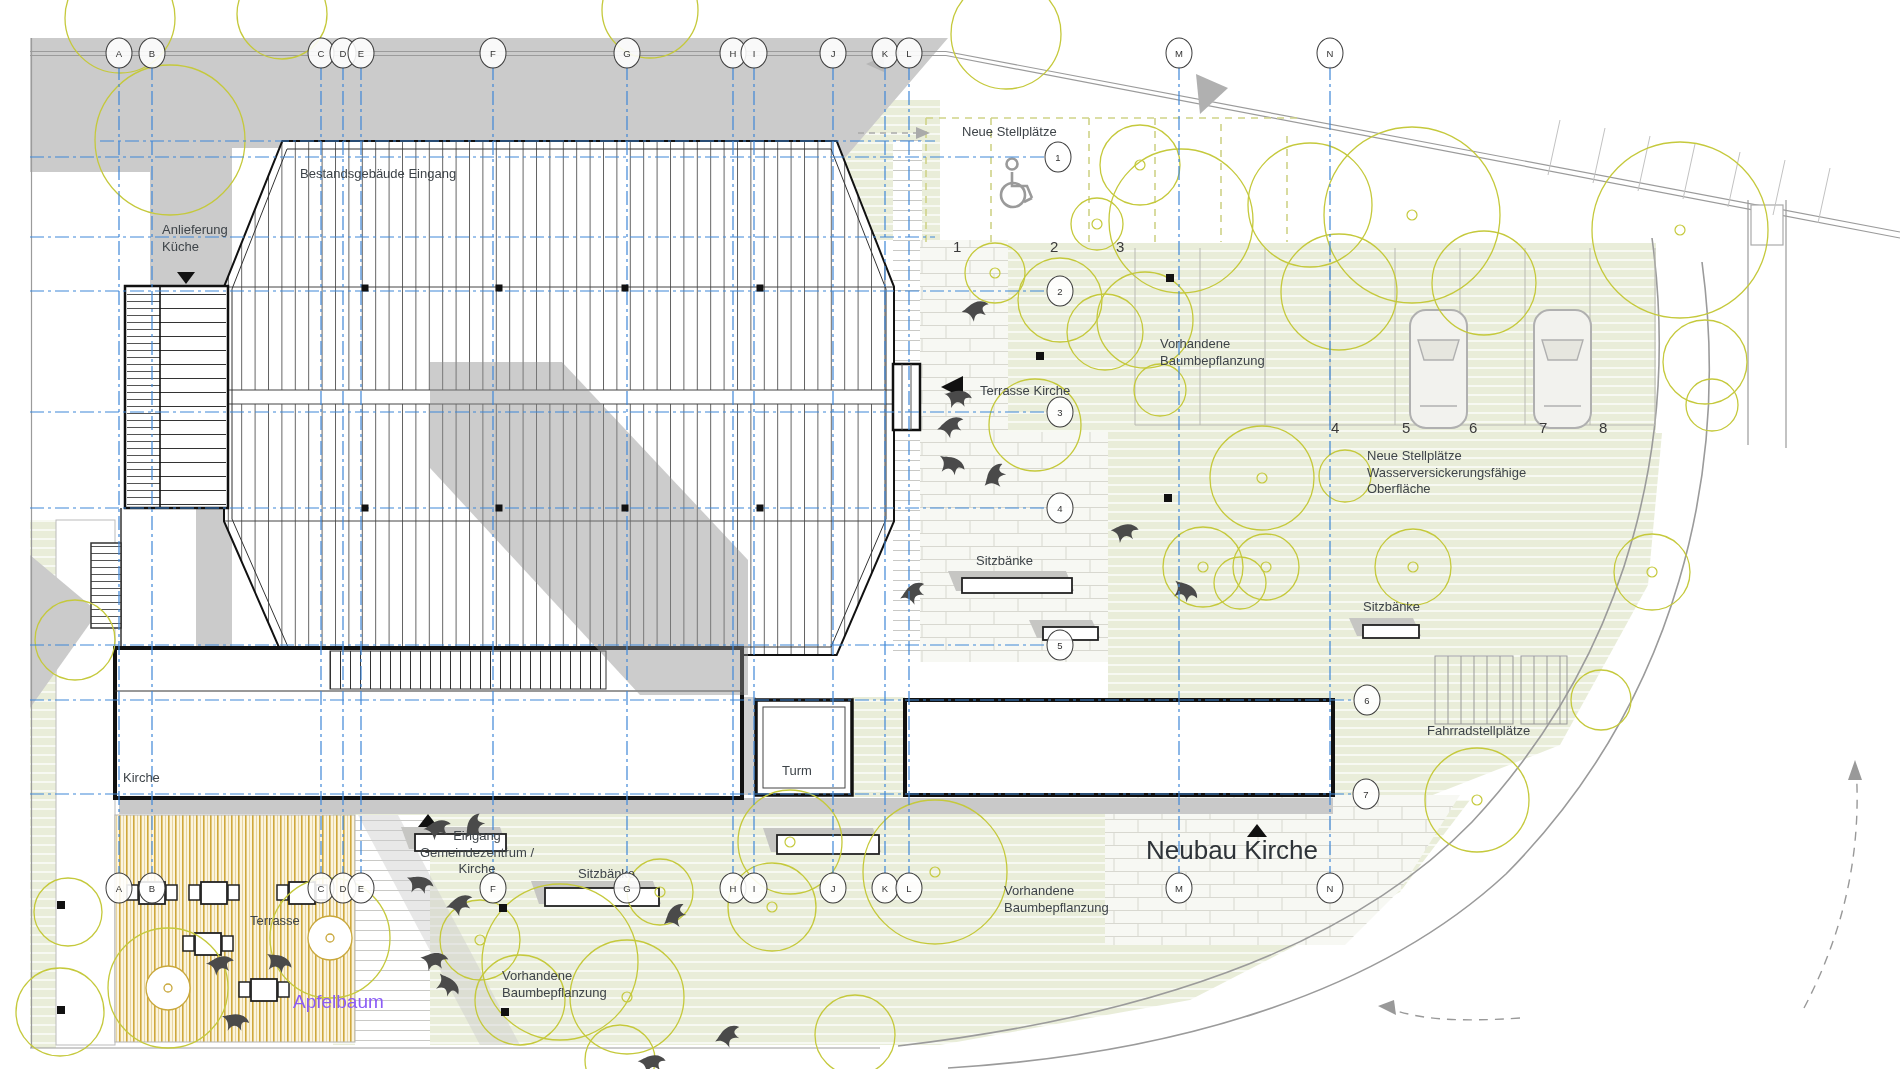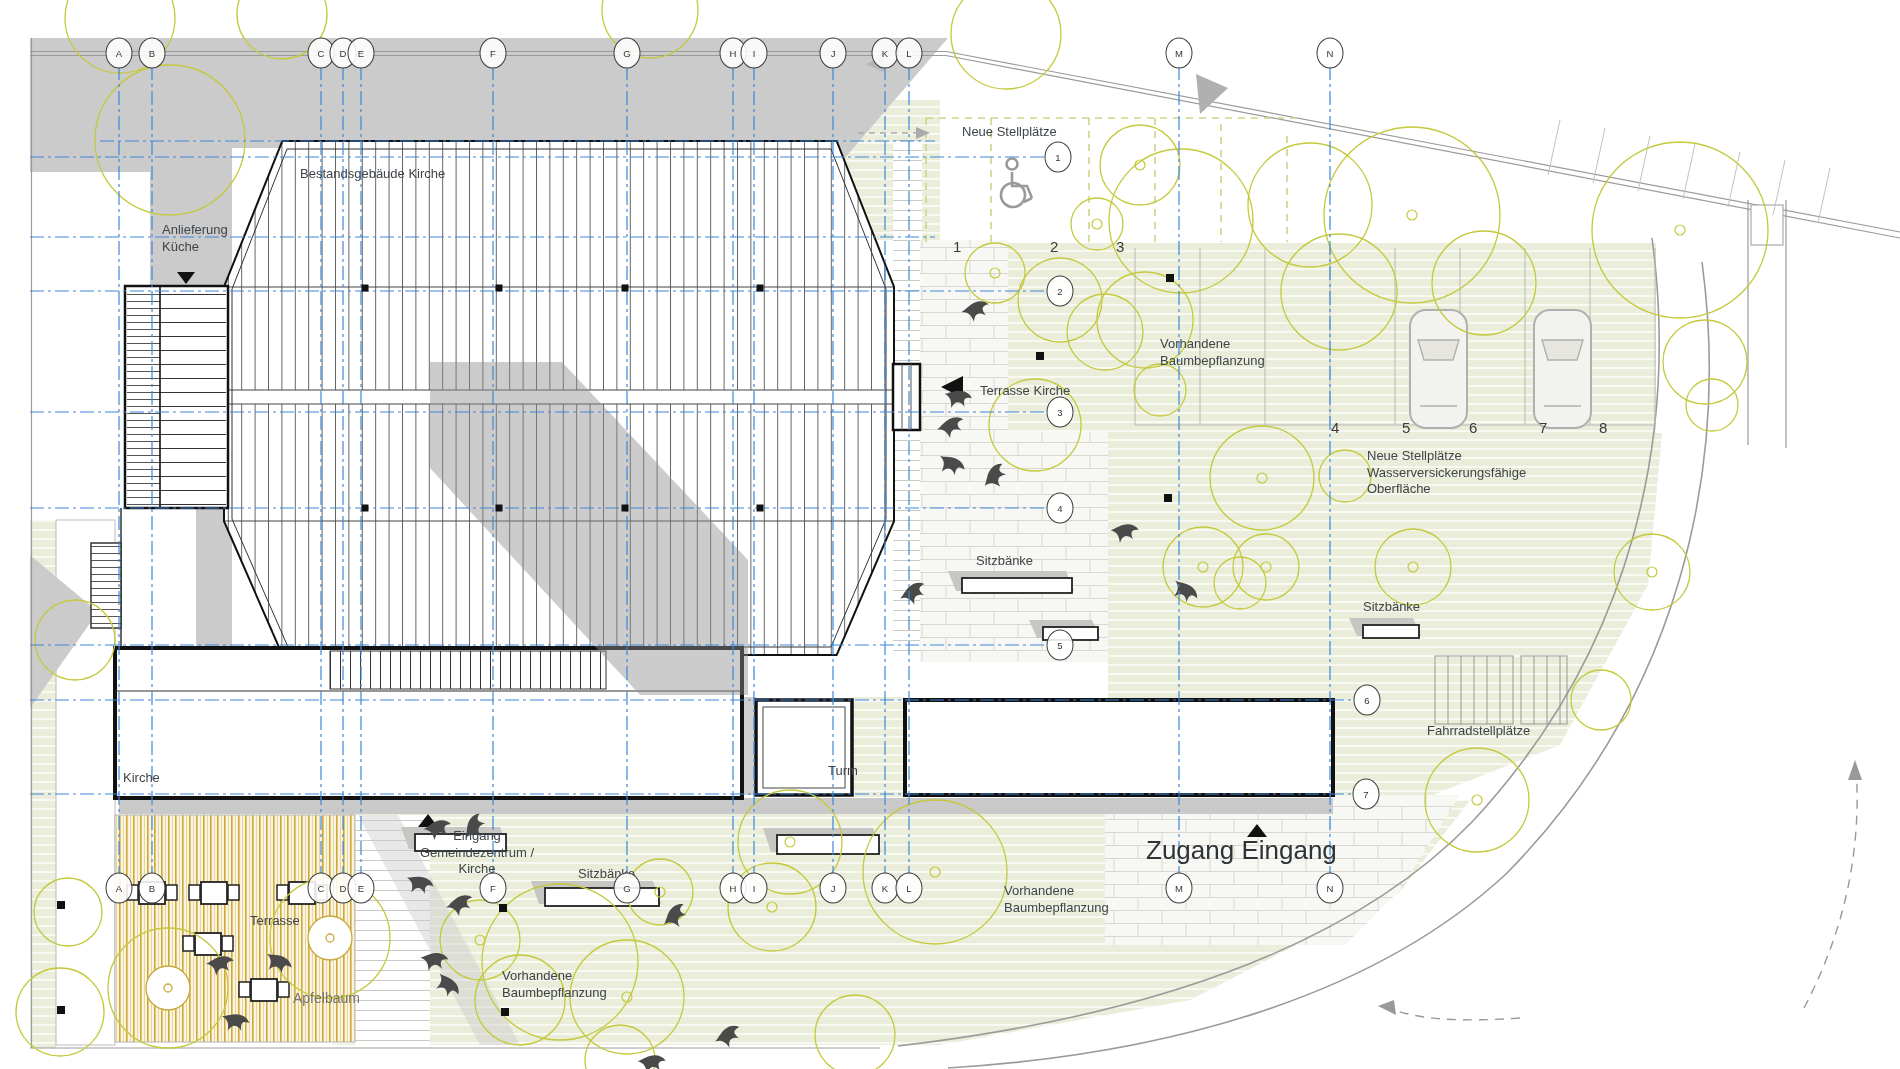--- a/index.html
+++ b/index.html
@@ -386,42 +386,42 @@
         <rect x="1036" y="352" width="8" height="8" fill="#111"></rect>
         <rect x="1164" y="494" width="8" height="8" fill="#111"></rect>
         <rect x="499" y="904" width="8" height="8" fill="#111"></rect>
         <rect x="501" y="1008" width="8" height="8" fill="#111"></rect>
         <rect x="57" y="901" width="8" height="8" fill="#111"></rect>
         <rect x="57" y="1006" width="8" height="8" fill="#111"></rect>
       </g>
 </svg>
 
 <div id="labelLayer">
-      <div class="lbl" style="left: 300px; top: 166px; font-size: 13px;">Bestandsgebäude Kirche</div>
+      <div class="lbl" style="left: 300px; top: 166px; font-size: 13px;">Bestandsgebäude Eingang</div>
       <div class="lbl" style="left: 162px; top: 222px; font-size: 13px;">Anlieferung
 Küche</div>
       <div class="lbl" style="left: 962px; top: 124px; font-size: 13px;">Neue Stellplätze</div>
       <div class="lbl" style="left: 980px; top: 383px; font-size: 13px;">Terrasse Kirche</div>
       <div class="lbl" style="left: 1160px; top: 336px; font-size: 13px;">Vorhandene
 Baumbepflanzung</div>
       <div class="lbl" style="left: 1367px; top: 448px; font-size: 13px;">Neue Stellplätze
 Wasserversickerungsfähige
 Oberfläche</div>
       <div class="lbl" style="left: 976px; top: 553px; font-size: 13px;">Sitzbänke</div>
       <div class="lbl" style="left: 1363px; top: 599px; font-size: 13px;">Sitzbänke</div>
       <div class="lbl" style="left: 1427px; top: 723px; font-size: 13px;">Fahrradstellplätze</div>
       <div class="lbl" style="left: 123px; top: 770px; font-size: 13px;">Kirche</div>
-      <div class="lbl" style="left: 828px; top: 763px; font-size: 13px;">Turm</div>
+      <div class="lbl" style="left: 782px; top: 763px; font-size: 13px;">Turm</div>
       <div class="lbl" style="left: 402px; top: 828px; font-size: 13px; text-align: center; width: 150px;">Eingang
 Gemeindezentrum /
 Kirche</div>
       <div class="lbl" style="left: 578px; top: 866px; font-size: 13px;">Sitzbänke</div>
       <div class="lbl" style="left: 219px; top: 913px; font-size: 13px; margin-left: 31px;">Terrasse</div>
-      <div class="lbl" style="left: 293px; top: 990px; font-size: 14px; color: #737373;">Apfelbaum</div>
-      <div class="lbl" style="left: 1146px; top: 834px; font-size: 26px; color: rgb(46, 51, 56);">Zugang Eingang</div>
+      <div class="lbl" style="left: 293px; top: 990px; font-size: 19px; color: #8b5cf6;">Apfelbaum</div>
+      <div class="lbl" style="left: 1146px; top: 834px; font-size: 26px; color: rgb(46, 51, 56);">Neubau Kirche</div>
       <div class="lbl" style="left: 1004px; top: 883px; font-size: 13px;">Vorhandene
 Baumbepflanzung</div>
       <div class="lbl" style="left: 502px; top: 968px; font-size: 13px;">Vorhandene
 Baumbepflanzung</div>
       <div class="stallnum" style="left: 953px; top: 238px;">1</div>
       <div class="stallnum" style="left: 1050px; top: 238px;">2</div>
       <div class="stallnum" style="left: 1116px; top: 238px;">3</div>
       <div class="stallnum" style="left: 1331px; top: 419px;">4</div>
       <div class="stallnum" style="left: 1402px; top: 419px;">5</div>
       <div class="stallnum" style="left: 1469px; top: 419px;">6</div>

